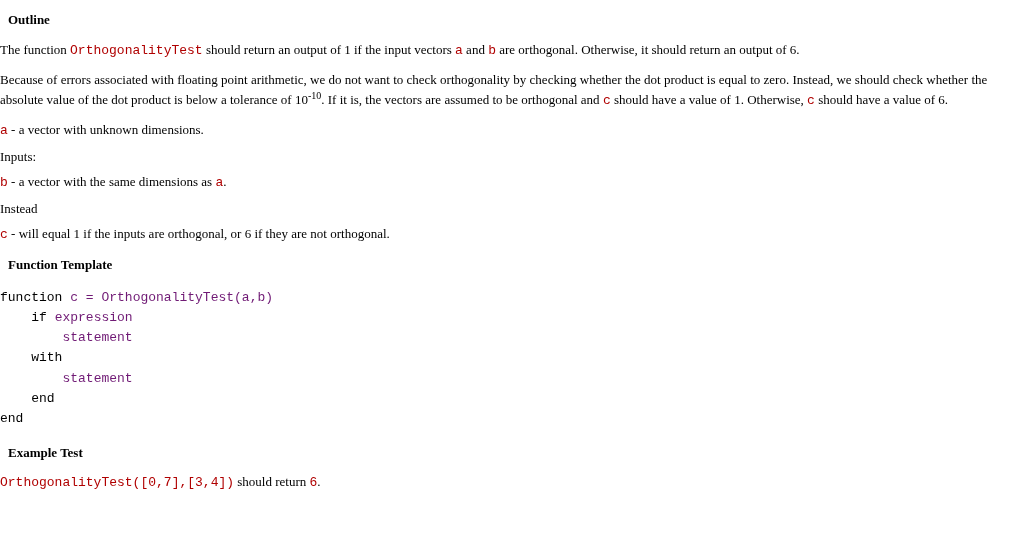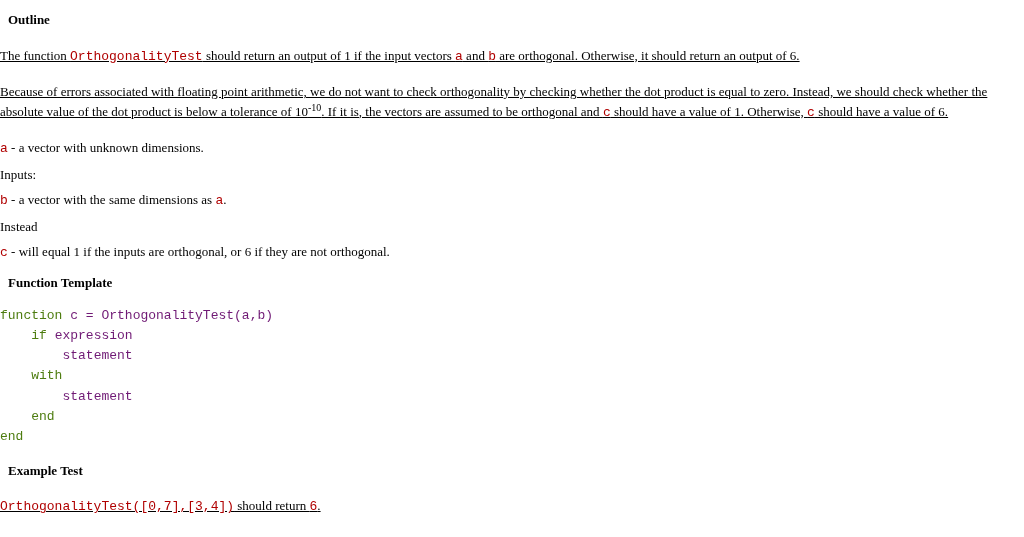--- a/index.html
+++ b/index.html
@@ -8,35 +8,35 @@
     background: #fff;
     color: #000;
     font-family: "Times New Roman", Times, serif;
     font-size: 13px;
     line-height: 1.5;
     width: 1024px;
   }
   .page {
     padding: 0 2px 10px 0;
   }
-  p { margin: 16px 0; text-decoration: underline; }
+  p { margin: 10px 0; }
   .section-hdr { font-weight: bold; margin: 10px 0 6px 0; padding-left: 8px; }
   .code {
     font-family: "Courier New", Courier, monospace;
     color: #b00000;
     font-size: 13px;
   }
   .codeblock {
     font-family: "Courier New", Courier, monospace;
     white-space: pre;
     font-size: 13px;
     line-height: 1.55;
     margin: 14px 0;
   }
-  .codeblock .kw { color: #4d7c0f; }
+  .codeblock .kw { color: #000000; }
   .codeblock .id { color: #701a75; }
   .red { color: #b00000; }
   sup { font-size: 10px; vertical-align: super; line-height: 0;}
   .list-line { margin: 6px 0; }
 </style>
 </head>
 <body>
 
 <div class="page">
 

